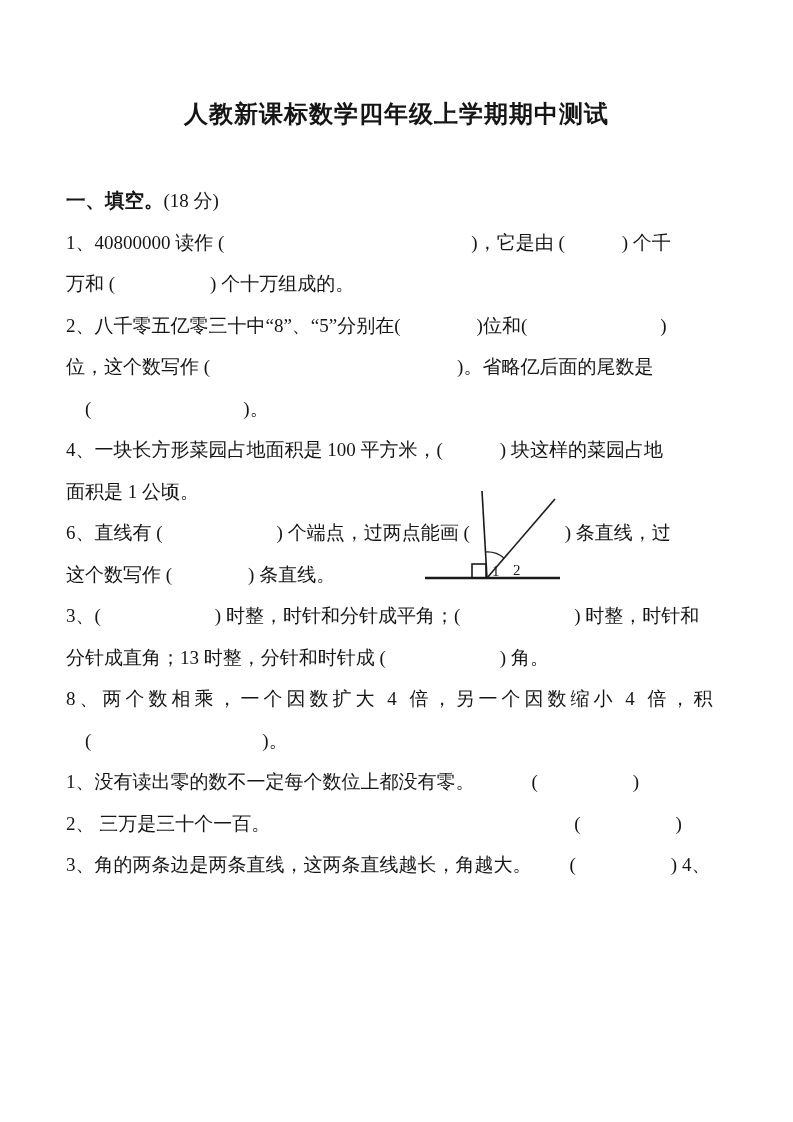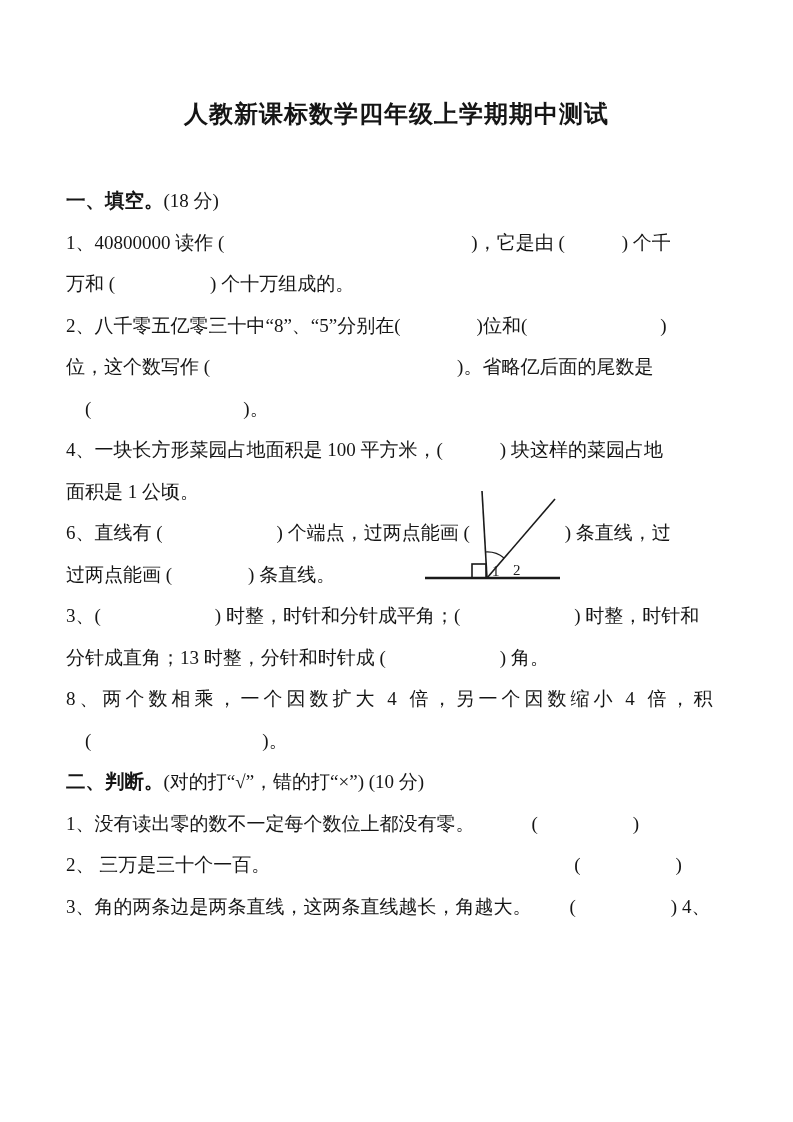--- a/index.html
+++ b/index.html
@@ -73,31 +73,30 @@
     <div class="line"><span class="line-bold"></span><span class="line-text">　(　　　　　　　　)。</span></div>
 
 
     <div class="line"><span class="line-bold"></span><span class="line-text">4、一块长方形菜园占地面积是 100 平方米，(　　　) 块这样的菜园占地</span></div>
 
     <div class="line"><span class="line-bold"></span><span class="line-text">面积是 1 公顷。</span></div>
 
 
     <div class="line"><span class="line-bold"></span><span class="line-text">6、直线有 (　　　　　　) 个端点，过两点能画 (　　　　　) 条直线，过</span></div>
 
-    <div class="line"><span class="line-bold"></span><span class="line-text">过两点能画 (　　　　) 条直线。</span></div>
+    <div class="line"><span class="line-bold"></span><span class="line-text">这个数写作 (　　　　) 条直线。</span></div>
 
     <div class="line"><span class="line-bold"></span><span class="line-text">3、(　　　　　　) 时整，时针和分针成平角；(　　　　　　) 时整，时针和</span></div>
 
     <div class="line"><span class="line-bold"></span><span class="line-text">分针成直角；13 时整，分针和时针成 (　　　　　　) 角。</span></div>
 
     <div class="line spread"><span class="line-bold"></span><span class="line-text">8、两个数相乘，一个因数扩大 4 倍，另一个因数缩小 4 倍，积</span></div>
 
     <div class="line"><span class="line-bold"></span><span class="line-text">　(　　　　　　　　　)。</span></div>
 
-    <div class="line"><span class="line-bold">二、判断。</span><span class="line-text">(对的打“√”，错的打“×”) (10 分)</span></div>
 
     <div class="line"><span class="line-bold"></span><span class="line-text">1、没有读出零的数不一定每个数位上都没有零。　　　(　　　　　)</span></div>
 
     <div class="line"><span class="line-bold"></span><span class="line-text">2、 三万是三十个一百。　　　　　　　　　　　　　　　　(　　　　　)</span></div>
 
     <div class="line"><span class="line-bold"></span><span class="line-text">3、角的两条边是两条直线，这两条直线越长，角越大。　　(　　　　　) 4、</span></div>
   </div>
 
   <svg class="angle-figure" viewBox="0 0 140 100">
     <line class="stroke" x1="3" y1="91" x2="138" y2="91" stroke-width="2.6"></line>

